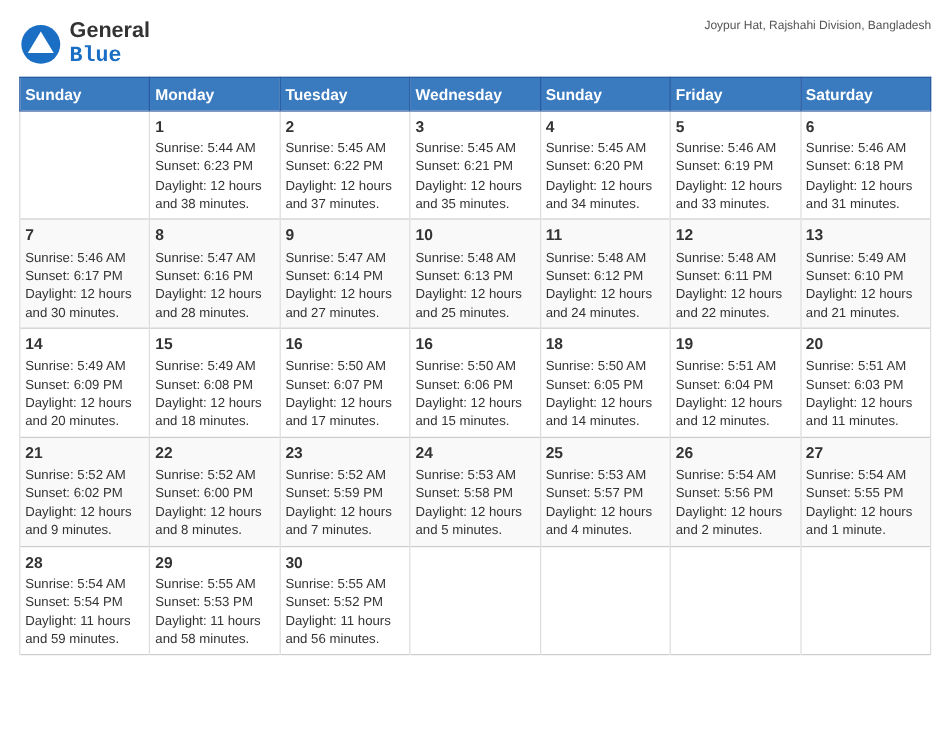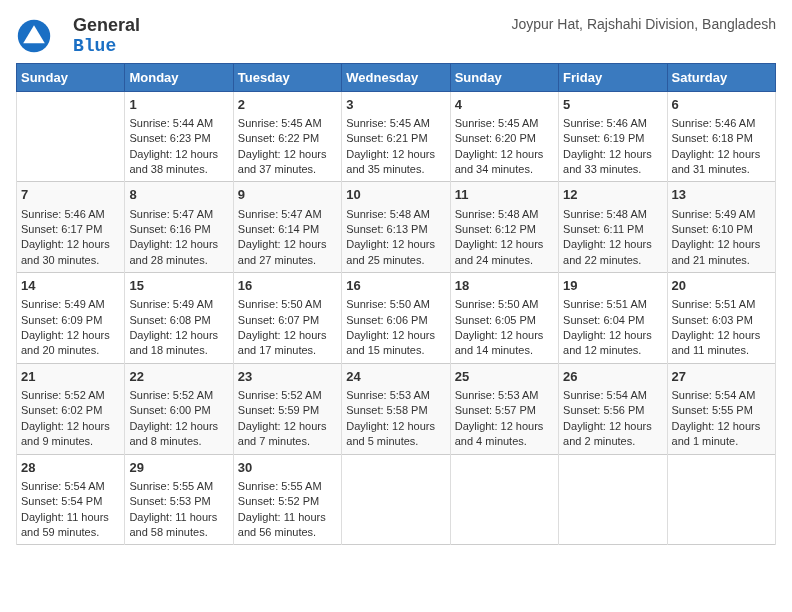--- a/index.html
+++ b/index.html
@@ -12,21 +12,21 @@
     }
     .header {
       display: flex;
       justify-content: space-between;
       align-items: flex-start;
       margin-bottom: 6px;
     }
     .logo {
       display: flex;
       align-items: center;
-      gap: 21px;
+      gap: 6px;
     }
     .logo-text {
       font-size: 18px;
       font-weight: bold;
       line-height: 1.1;
     }
     .logo-text span.general { color: #333; }
     .logo-text span.blue { color: #1a6fc4; font-family: Liberation Mono, monospace; }
     .logo-icon {
       width: 36px;
@@ -34,21 +34,21 @@
     }
     .title-block {
       text-align: right;
     }
     .month-title {
       font-size: 28px;
       font-weight: bold;
       color: #333;
     }
     .location {
-      font-size: 14px;
+      font-size: 10px;
       color: #555;
     }
     table {
       width: 100%;
       border-collapse: collapse;
       font-size: 11px;
       border-radius: 12px;
     }
     thead tr th {
       background-color: #3a7abf;

